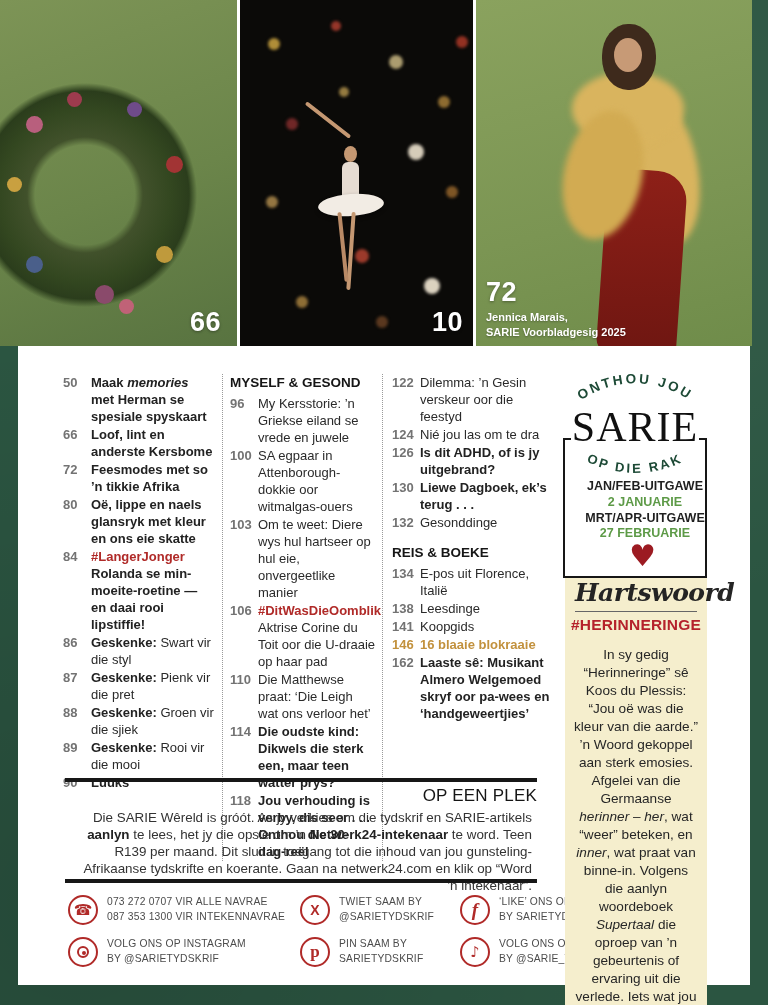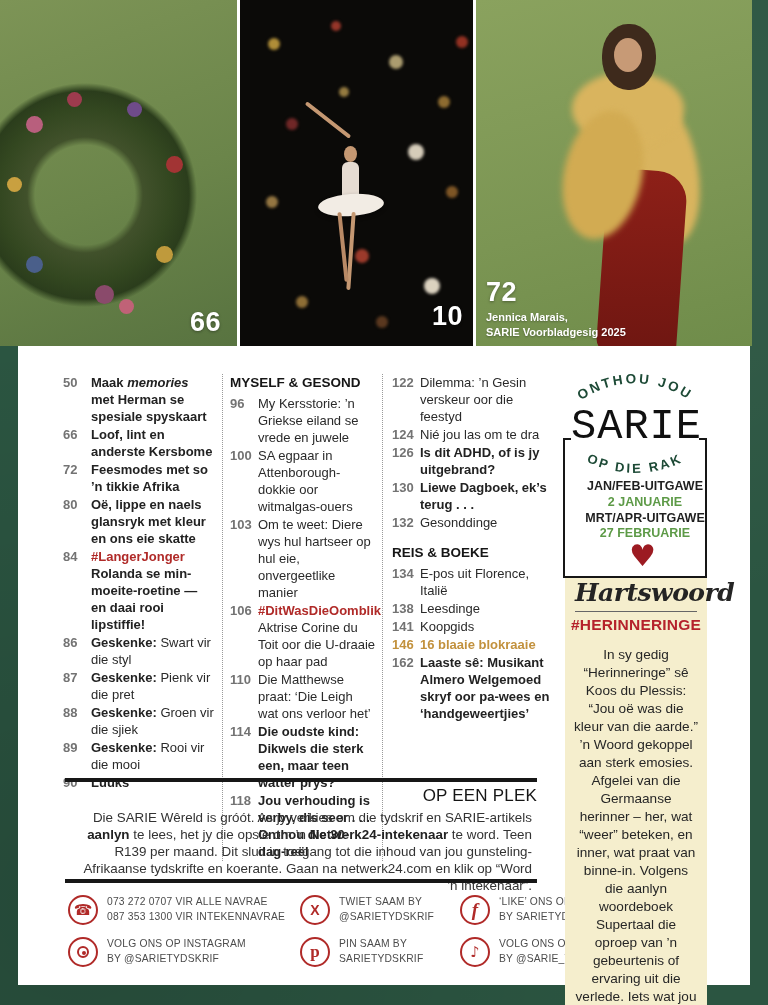--- a/index.html
+++ b/index.html
@@ -77,21 +77,21 @@
   .toc-col1{width:159px;padding-right:8px}
   .toc-col2{width:160px;border-left:1px dotted #9a9a9a;padding-left:7px;padding-right:6px}
   .toc-col3{width:168px;border-left:1px dotted #9a9a9a;padding-left:9px}
   .toc-header{font-weight:800;font-size:13.5px;margin-bottom:4px;color:#161616}
   .toc-header.mt{margin-top:13px}
   .toc-item{display:flex;margin-bottom:1px}
   .toc-item .num{width:28px;flex-shrink:0;font-weight:700;color:#737373}
   .toc-item .txt{flex:1}
   .s-b{font-weight:700;color:#222}
   .s-bi{font-weight:700;font-style:italic;color:#222}
-  .s-i{}
+  .s-i{font-style:italic}
   .s-r{color:var(--red);font-weight:700}
   .s-g{color:var(--gold) !important;font-weight:700}
   .blk{display:block}
 
   
   .rule{position:absolute;left:47px;width:472px;height:4px;background:#171717}
   .rule-top{top:432px}
   .rule-bottom{top:533px}
   .oneplace-title{position:absolute;left:47px;top:440px;width:472px;text-align:right;font-size:17px;font-weight:400;letter-spacing:.2px;color:#151515}
   .oneplace-body{position:absolute;left:52px;top:463px;width:462px;text-align:right;font-size:13.4px;line-height:17px;color:#333}
@@ -107,21 +107,21 @@
   .soc-icon.x{font-size:14px;font-weight:800;font-family:"Liberation Sans",sans-serif}
   .soc-icon.instagram::before{content:"";position:absolute;inset:7px;border:2px solid var(--red);border-radius:7px}
   .soc-icon.instagram::after{content:"";position:absolute;inset:11.5px;border:2px solid var(--red);border-radius:50%}
   .soc-text{font-size:10.3px;line-height:1.45;color:#4c4c4c;font-weight:400;letter-spacing:.2px}
 
   
   .arch-svg{position:absolute;left:555px;overflow:visible}
   .arch-text{font-family:"Liberation Sans",sans-serif;font-weight:700;fill:var(--green-dark);letter-spacing:2.5px}
   .rak-box{position:absolute;left:563px;top:438px;width:144px;height:140px;background:#fff;border:2px solid #161616}
   .rak-logo{position:absolute;left:571px;top:404px;width:128px;height:46px;line-height:46px;background:#fff;text-align:center;
-    font-family:Liberation Mono, monospace;font-size:42px;font-weight:500;letter-spacing:1px;color:#101010}
+    font-family:Liberation Serif, serif;font-size:42px;font-weight:500;letter-spacing:1px;color:#101010}
   .rak-dates{position:absolute;left:563px;top:479px;width:164px;text-align:center;font-weight:700;font-size:12.5px;line-height:15.8px}
   .rak-date{color:var(--green-date)}
   .heart{position:absolute;left:629px;top:541px;font-family:"DejaVu Sans",sans-serif;font-size:30px;color:#9c1b22;z-index:6;line-height:1}
 
   .cream-box{position:absolute;left:565px;top:578px;width:142px;height:427px;background:var(--cream);z-index:3;padding-top:0}
   .hart-title{display:block;text-align:center;margin:0 auto 2px;width:122px;border-bottom:1px solid #666;padding-bottom:4px;
     font-family:"DejaVu Serif",serif;font-style:italic;font-weight:600;font-size:25px;color:#242424;letter-spacing:-.5px}
   .hart-hash{text-align:center;font-size:15.5px;font-weight:800;color:#b5212b;margin-top:4px;letter-spacing:.2px}
   .hart-body{margin-top:12px;padding:0 9px;text-align:center;font-size:13.6px;line-height:18px;color:#262626}
 </style>
@@ -135,21 +135,21 @@
     <div class="photo-num" style="right:16px;bottom:8px">66</div>
   </div>
   <div class="photo photo-ballet">
     <div class="bokeh"></div>
     <div class="dancer-arm"></div>
     <div class="dancer-head"></div>
     <div class="dancer-torso"></div>
     <div class="dancer-tutu"></div>
     <div class="dancer-leg"></div>
     <div class="dancer-leg2"></div>
-    <div class="photo-num" style="right:10px;bottom:14px">10</div>
+    <div class="photo-num" style="right:10px;bottom:8px">10</div>
   </div>
   <div class="photo photo-cover">
     <div class="cover-boa3"></div>
     <div class="cover-dress"></div>
     <div class="cover-boa1"></div>
     <div class="cover-boa2"></div>
     <div class="cover-hair"></div>
     <div class="cover-face"></div>
     <div class="cover-cap">
       <span class="photo-num">72</span>

